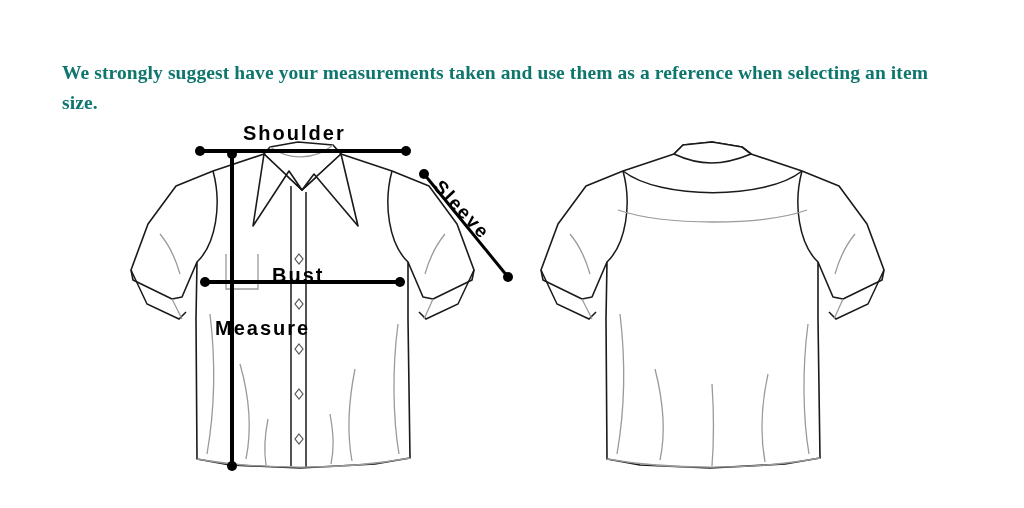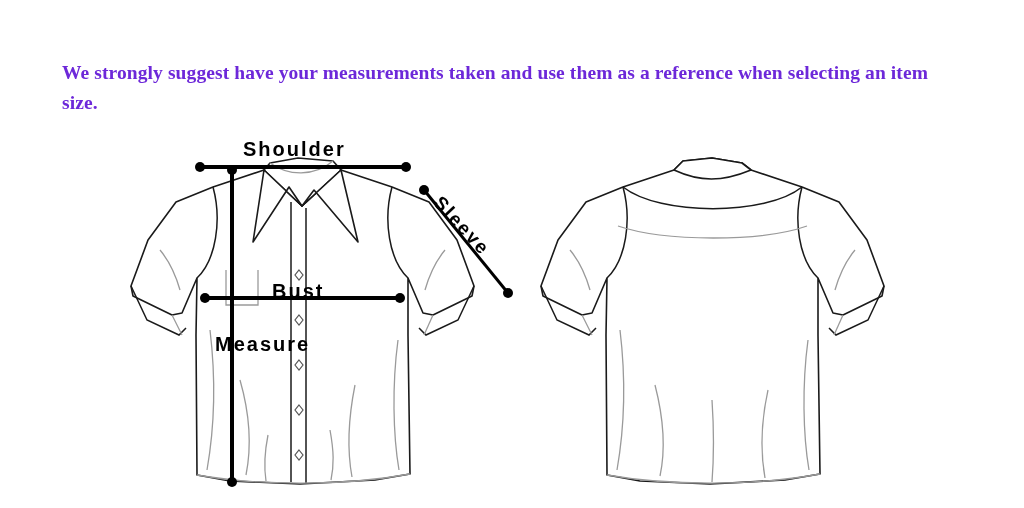--- a/index.html
+++ b/index.html
@@ -33,29 +33,29 @@
   }
   .intro {
     position: absolute;
     top: 58px;
     left: 62px;
     width: 906px;
     font-family: "Liberation Serif", serif;
     font-size: 19.5px;
     font-weight: bold;
     line-height: 30px;
-    color: #6d28d9;
+    color: #0f766e;
     letter-spacing: 0.1px;
   }
   .intro .line2 {
     display: block;
   }
   .diagram {
     position: absolute;
-    top: 130px;
+    top: 114px;
     left: 0;
     width: 948px;
     height: 378px;
   }
   .label {
     position: absolute;
     font-family: "Liberation Sans", sans-serif;
     font-weight: bold;
     color: #000000;
     letter-spacing: 2px;

